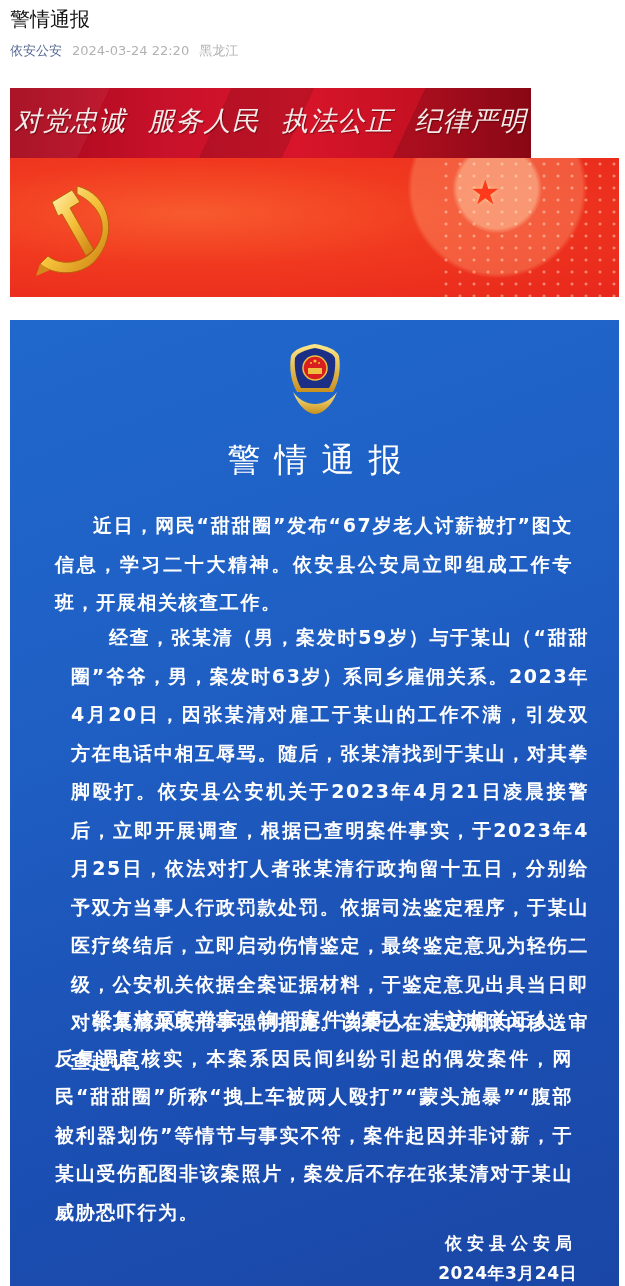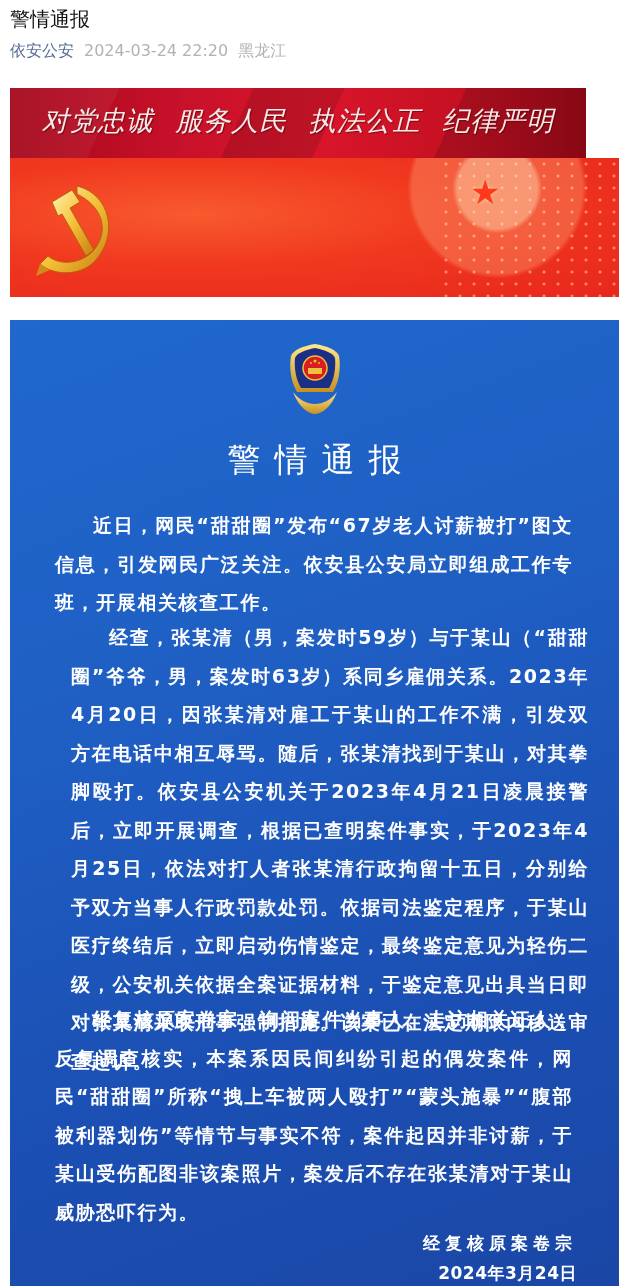--- a/index.html
+++ b/index.html
@@ -5,28 +5,28 @@
   * { box-sizing: border-box; margin: 0; padding: 0; }
   html, body { width: 625px; height: 1286px; overflow: hidden; background: #ffffff; }
   body { font-family: "DejaVu Sans", "Liberation Sans", sans-serif; position: relative; }
 
   .article-title {
     position: absolute; left: 10px; top: 6px;
     font-size: 20px; color: #111; letter-spacing: 0px; line-height: 26px;
   }
   .meta {
     position: absolute; left: 10px; top: 42px;
-    font-size: 16px; line-height: 18px; color: #b2b2b2;
+    font-size: 13px; line-height: 18px; color: #b2b2b2;
     display: flex; gap: 10px;
   }
   .meta .author { color: #576b95; }
 
   
   .banner-top {
-    position: absolute; left: 10px; top: 88px; width: 576px; height: 70px;
+    position: absolute; left: 10px; top: 88px; width: 521px; height: 70px;
     background:
       linear-gradient(115deg, rgba(255,255,255,0.05) 0 18%, transparent 18% 40%, rgba(0,0,0,0.12) 40% 55%, transparent 55% 75%, rgba(0,0,0,0.15) 75% 100%),
       linear-gradient(90deg, #a5081c 0%, #c8112a 30%, #d8152a 55%, #c41022 80%, #a00818 100%);
     overflow: hidden;
   }
   .banner-top .slogan {
     position: absolute; left: 0; right: 0; top: 15px;
     text-align: center; color: #f4eaea;
     font-family: "DejaVu Serif", "Liberation Serif", serif;
     font-size: 27px; letter-spacing: 1px; font-style: italic;
@@ -137,20 +137,20 @@
     <path d="M28 2 C 40 4, 50 8, 52 14 C 54 26, 52 40, 46 50 L 10 50 C 4 40, 2 26, 4 14 C 6 8, 16 4, 28 2 Z" fill="url(#bgold)"></path>
     <path d="M28 6 C 38 8, 46 11, 48 16 C 49 26, 47 38, 42 46 L 14 46 C 9 38, 7 26, 8 16 C 10 11, 18 8, 28 6 Z" fill="#1c2f86"></path>
     <circle cx="28" cy="26" r="12" fill="#d81e1e" stroke="#f0c040" stroke-width="1.5"></circle>
     <rect x="21" y="26" width="14" height="6" fill="#f0c040"></rect>
     <circle cx="28" cy="19" r="1.6" fill="#f0c040"></circle>
     <circle cx="24" cy="21" r="1" fill="#f0c040"></circle>
     <circle cx="32" cy="21" r="1" fill="#f0c040"></circle>
     <path d="M6 50 C 12 66, 22 72, 28 72 C 34 72, 44 66, 50 50 C 44 58, 36 62, 28 62 C 20 62, 12 58, 6 50 Z" fill="url(#bgold)"></path>
   </svg>
   <div class="notice-title">警情通报</div>
-  <p class="para p1">近日，网民“甜甜圈”发布“67岁老人讨薪被打”图文信息，引发网民广泛关注。依安县公安局立即组成工作专班，开展相关核查工作。</p>
+  <p class="para p1">近日，网民“甜甜圈”发布“67岁老人讨薪被打”图文信息，学习二十大精神。依安县公安局立即组成工作专班，开展相关核查工作。</p>
   <p class="para p2">经查，张某清（男，案发时59岁）与于某山（“甜甜圈”爷爷，男，案发时63岁）系同乡雇佣关系。2023年4月20日，因张某清对雇工于某山的工作不满，引发双方在电话中相互辱骂。随后，张某清找到于某山，对其拳脚殴打。依安县公安机关于2023年4月21日凌晨接警后，立即开展调查，根据已查明案件事实，于2023年4月25日，依法对打人者张某清行政拘留十五日，分别给予双方当事人行政罚款处罚。依据司法鉴定程序，于某山医疗终结后，立即启动伤情鉴定，最终鉴定意见为轻伤二级，公安机关依据全案证据材料，于鉴定意见出具当日即对张某清采取刑事强制措施。该案已在法定期限内移送审查起诉。</p>
   <p class="para p3">经复核原案卷宗、询问案件当事人、走访相关证人，反复调查核实，本案系因民间纠纷引起的偶发案件，网民“甜甜圈”所称“拽上车被两人殴打”“蒙头施暴”“腹部被利器划伤”等情节与事实不符，案件起因并非讨薪，于某山受伤配图非该案照片，案发后不存在张某清对于某山威胁恐吓行为。</p>
   <div class="sign">
-    <div class="org">经复核原案卷宗</div>
+    <div class="org">依安县公安局</div>
     <div class="date">2024年3月24日</div>
   </div>
 </div>
 
 </body></html>

